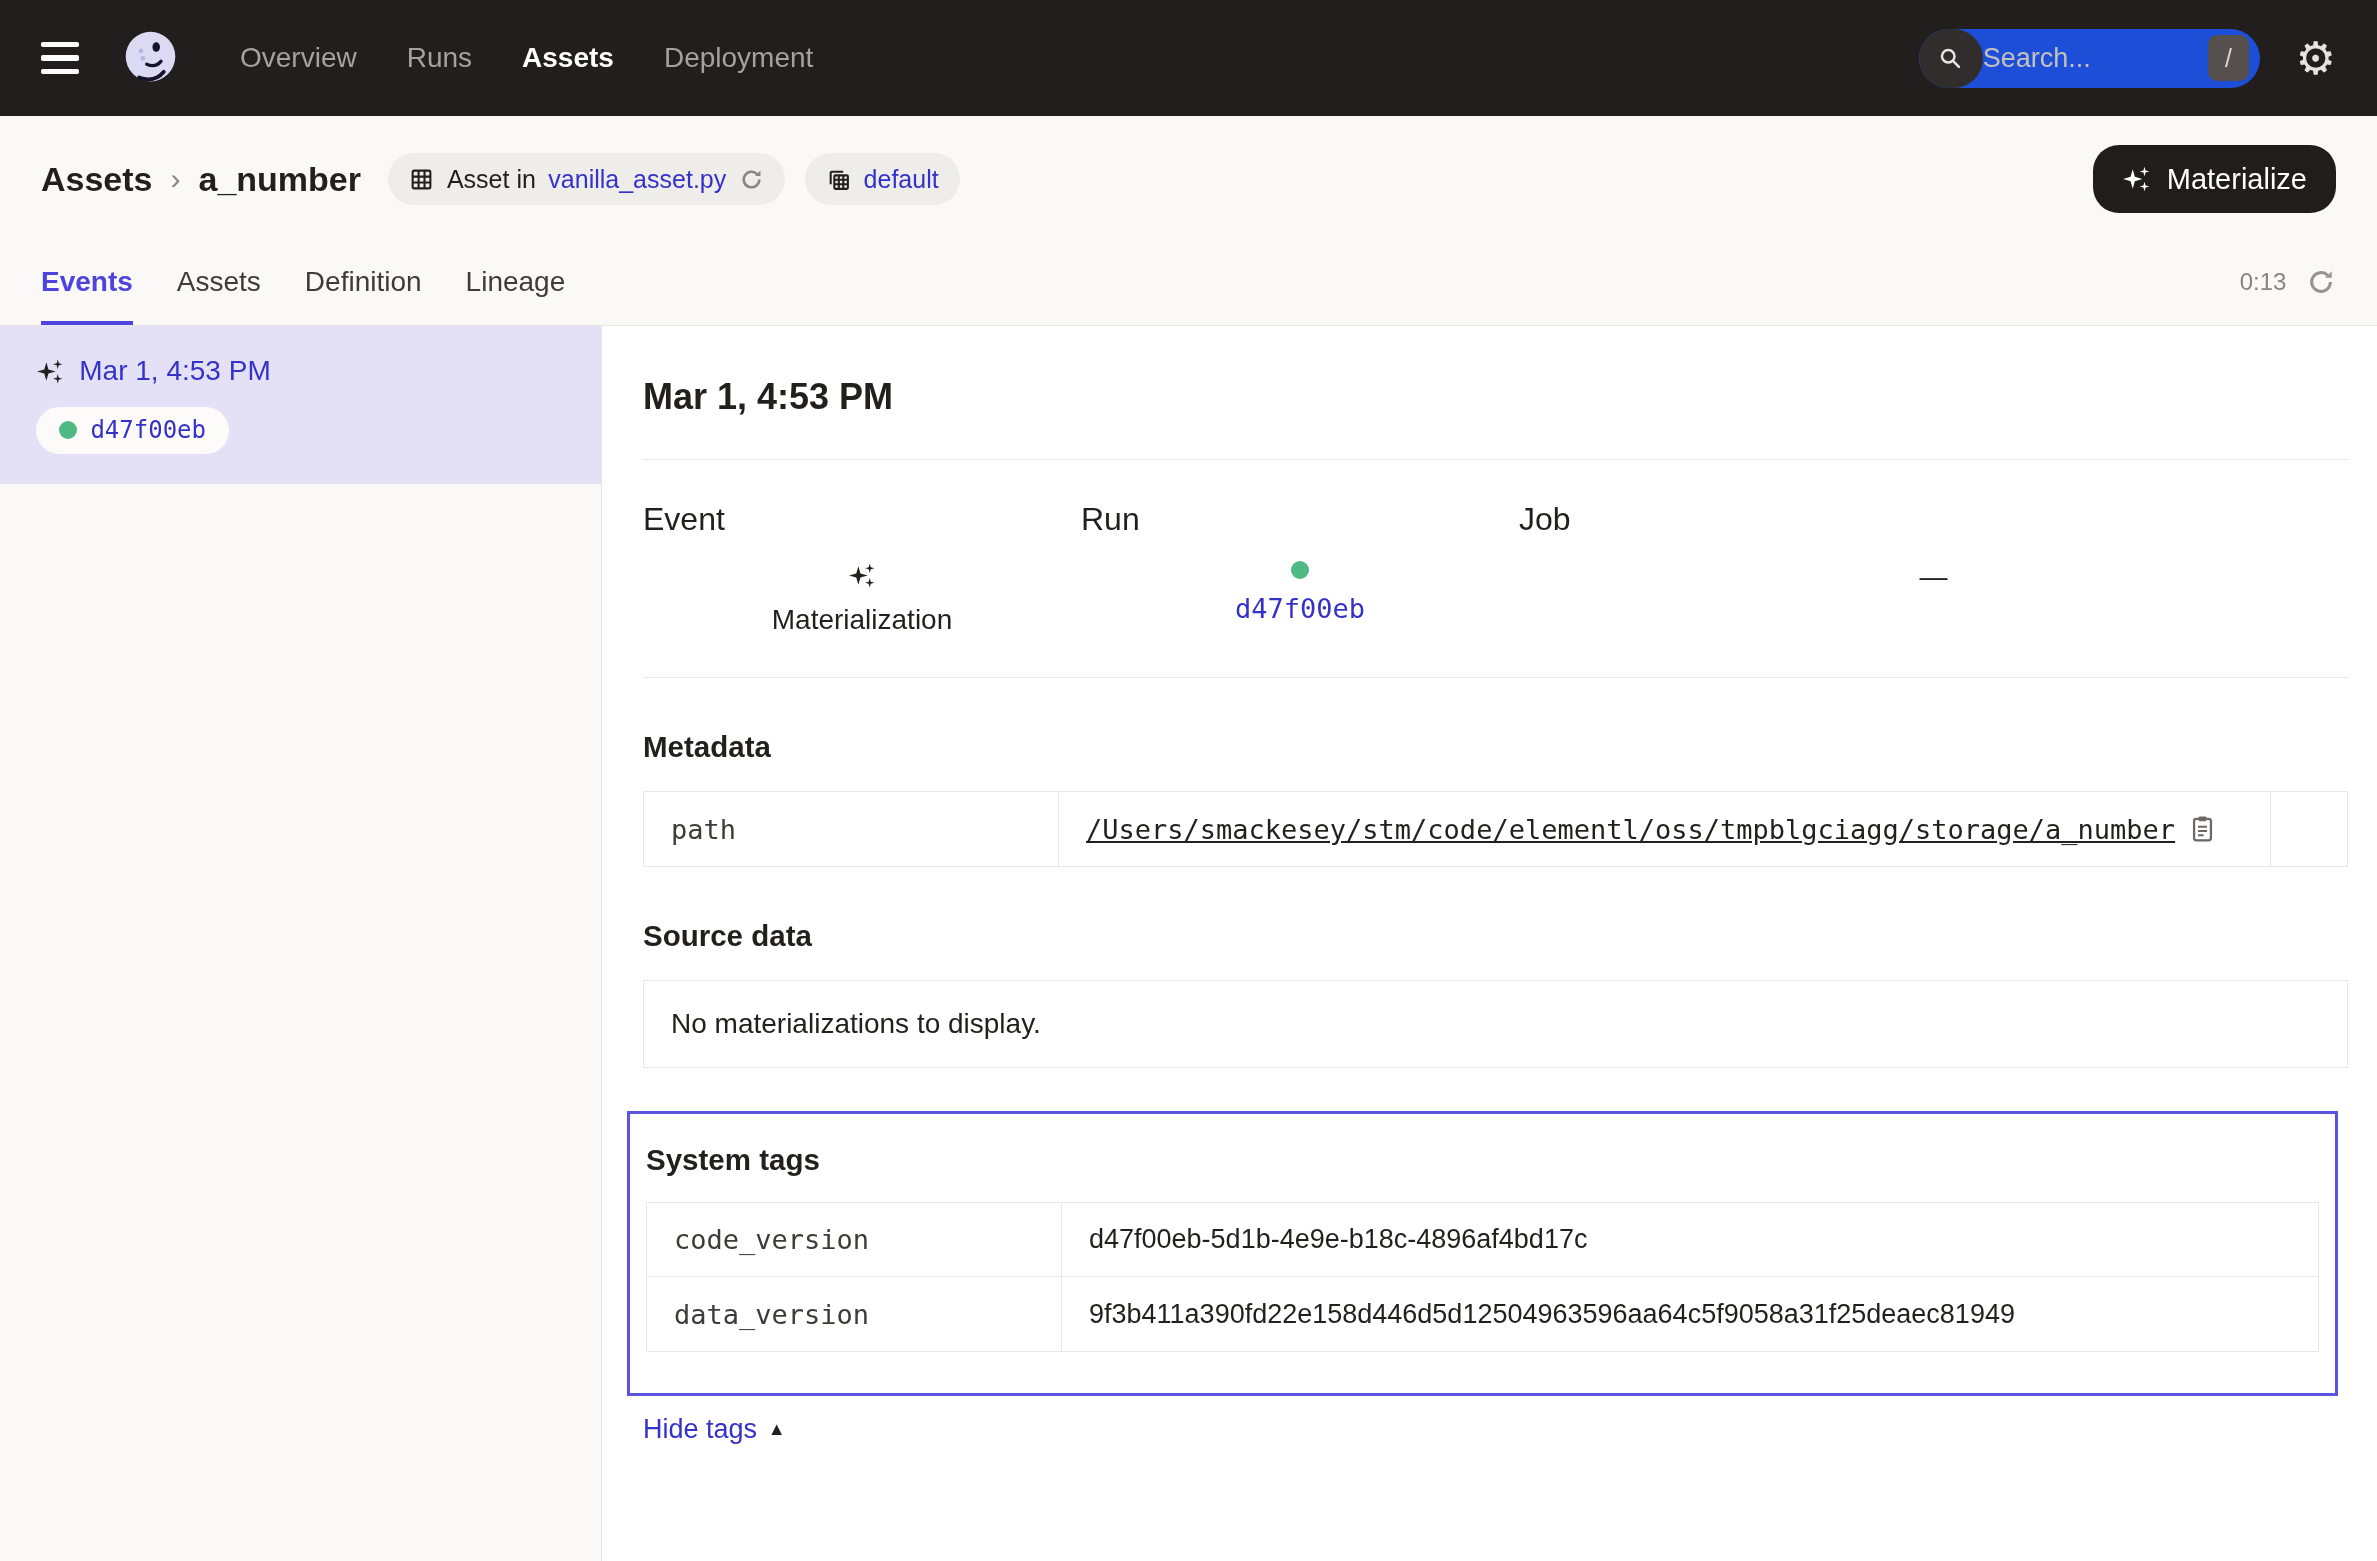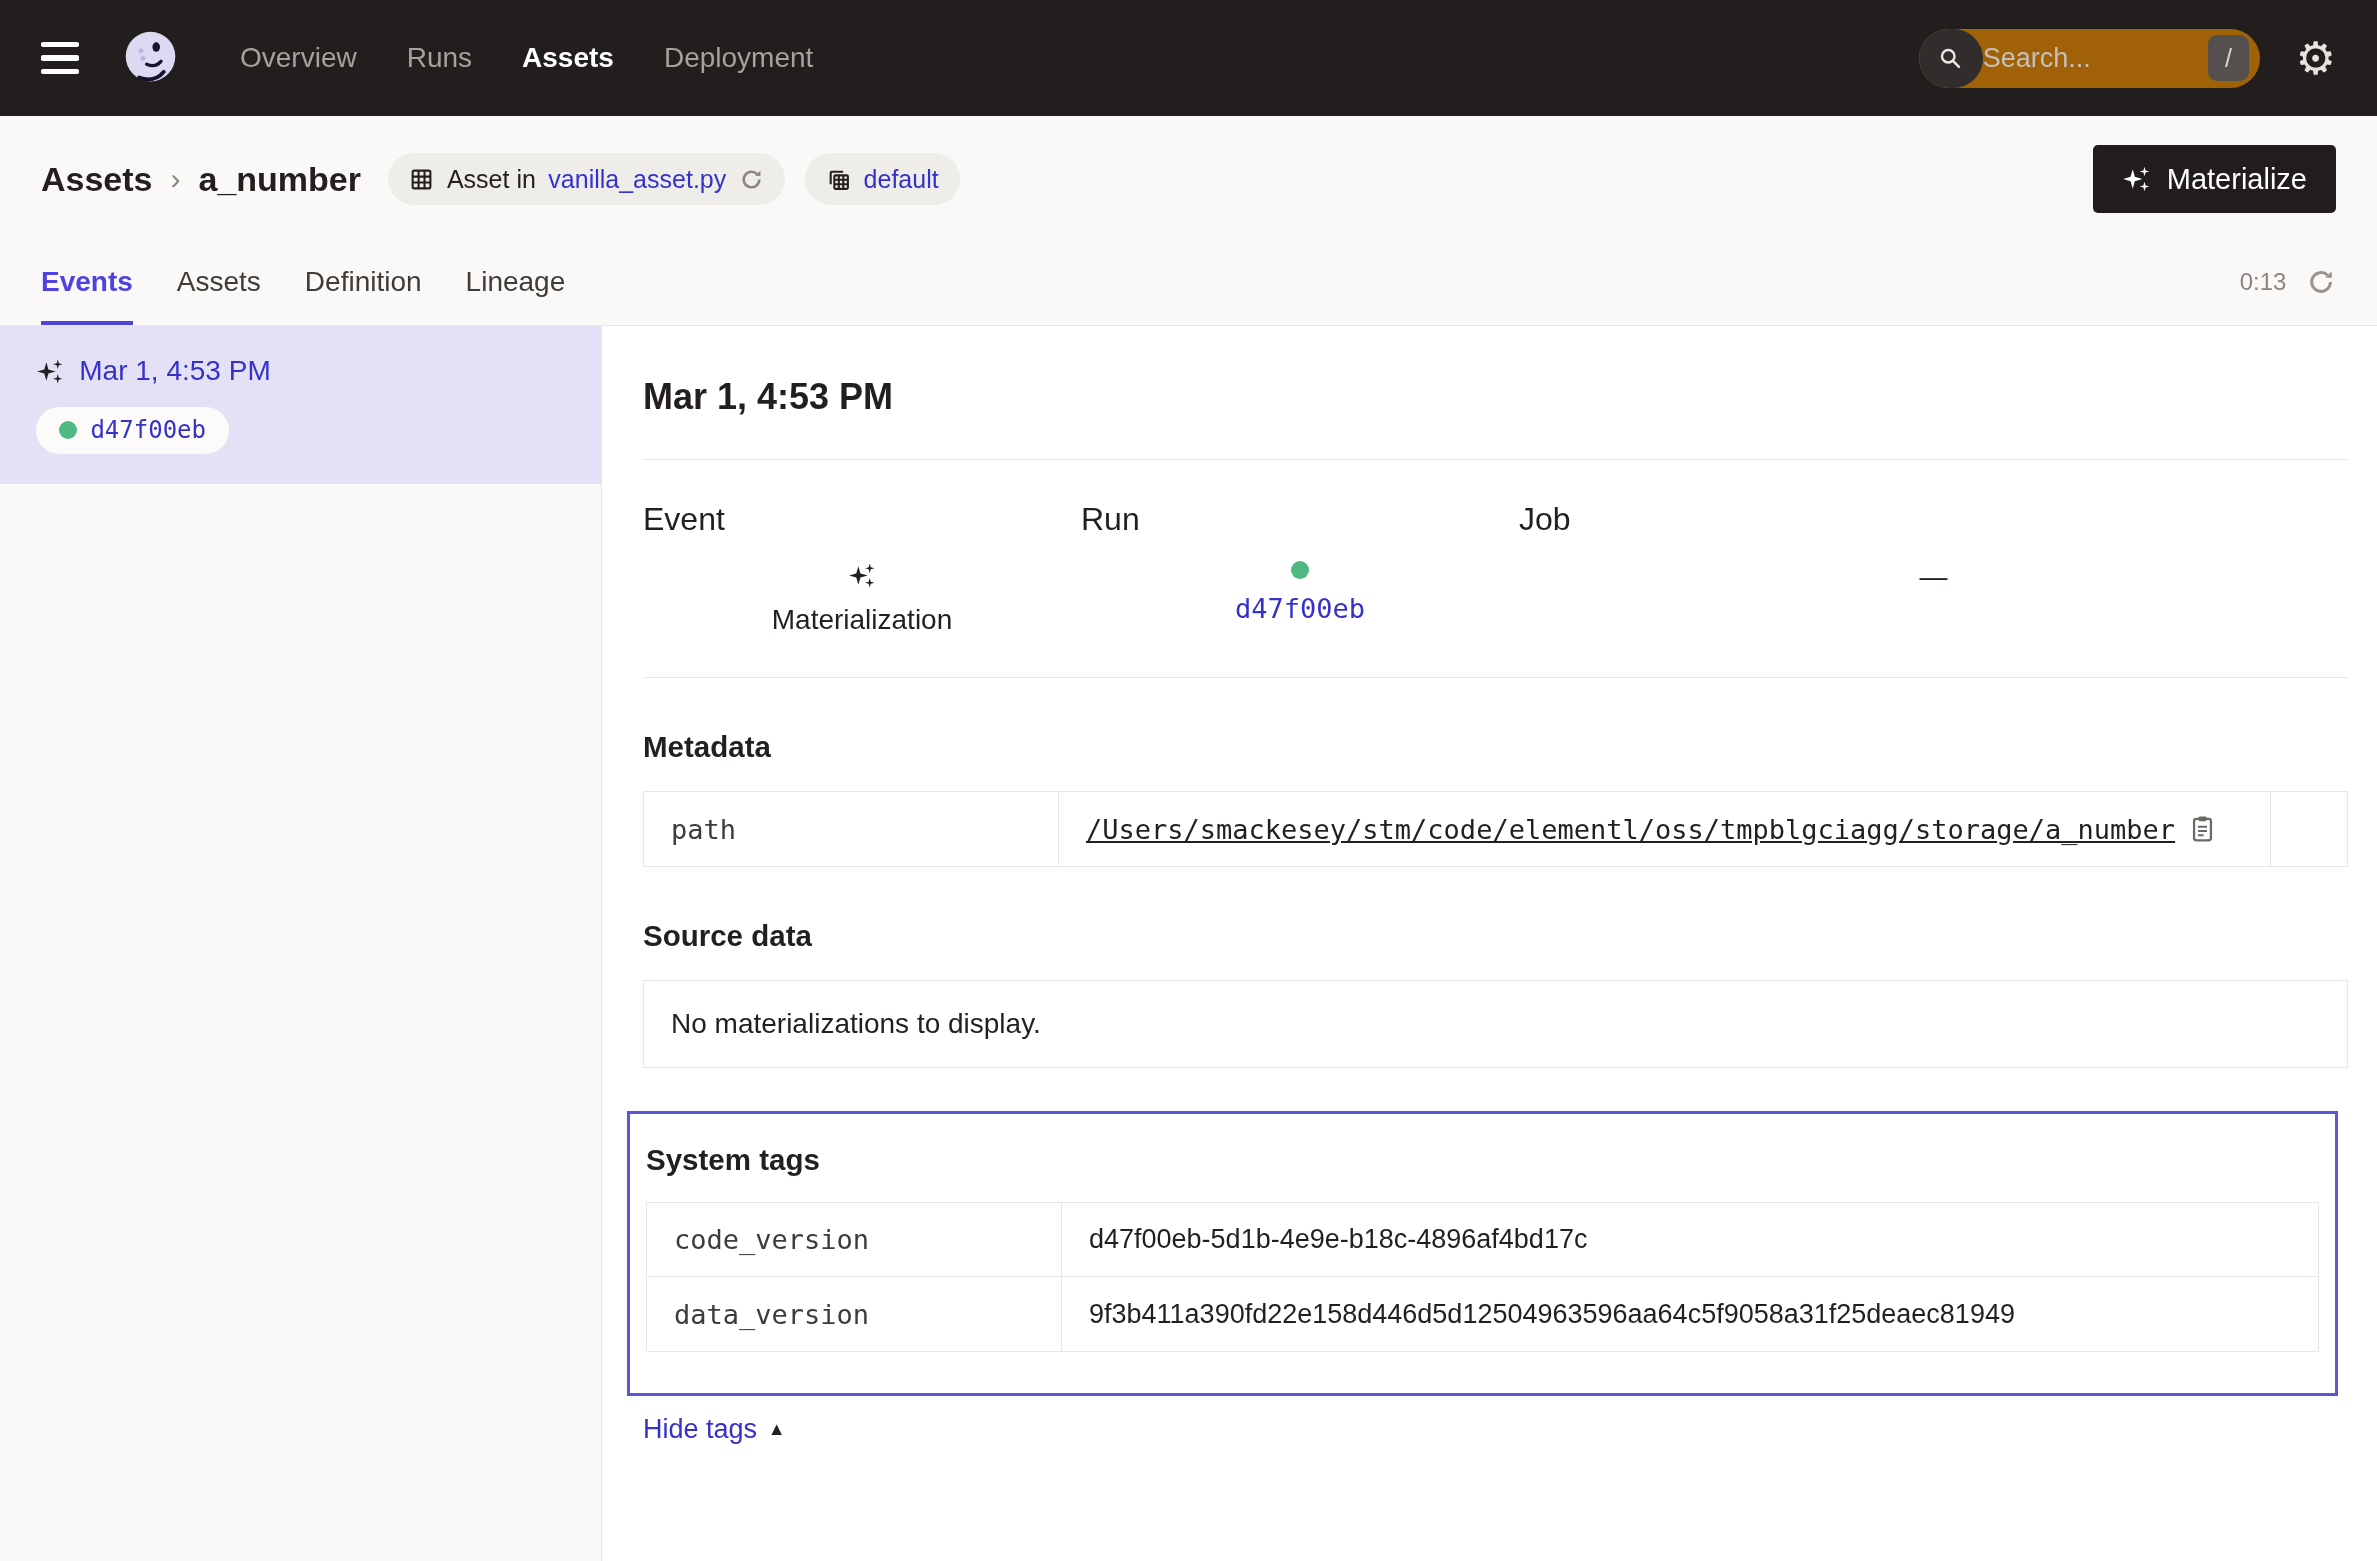--- a/index.html
+++ b/index.html
@@ -29,21 +29,21 @@
     display:flex;align-items:center;padding:8px 41px;
   }
   .hamburger{width:38px;display:flex;flex-direction:column;gap:8px;cursor:pointer;}
   .hamburger span{display:block;height:5.4px;background:#fff;border-radius:1.8px;}
   .logo{margin-left:41px;width:61px;height:61px;}
   .nav-links{display:flex;gap:50px;margin-left:59px;}
   .nav-link{font-size:28px;color:#A5A19C;cursor:pointer;}
   .nav-link.active{color:#fff;font-weight:700;}
   .nav-right{margin-left:auto;display:flex;align-items:center;gap:36px;}
   .searchbox{
-    width:341px;height:59px;border-radius:30px;background:#a16207;
+    width:341px;height:59px;border-radius:30px;background:#1d4ed8;
     display:flex;align-items:center;overflow:hidden;
   }
   .search-iconwrap{
     width:64px;height:59px;border-radius:30px;background:#312D2C;
     display:flex;align-items:center;justify-content:center;flex:0 0 64px;
   }
   .searchbox input{
     flex:1;background:transparent;border:none;outline:none;
     font-size:27px;color:#E8E6E3;font-family:"Liberation Sans",sans-serif;min-width:0;
   }
@@ -65,21 +65,21 @@
   .breadcrumb .current{font-weight:700;}
   .badges{display:flex;align-items:center;gap:19.6px;margin-left:27px;}
   .badge{
     display:flex;align-items:center;gap:12.5px;background:#EFEDEA;border-radius:27px;
     height:52px;padding:0 21.4px;font-size:25px;color:var(--text);
   }
   .badge .link{color:var(--link);cursor:pointer;}
   .badge svg{flex:0 0 auto;}
   .reload-btn{color:#8A8580;cursor:pointer;display:flex;align-items:center;}
   .materialize-btn{
-    margin-left:auto;height:68px;padding:0 29px;border-radius:5px;background:#211D1C;
+    margin-left:auto;height:68px;padding:0 29px;border-radius:26px;background:#211D1C;
     color:#fff;font-size:29px;display:flex;align-items:center;gap:14.3px;cursor:pointer;border:none;
     font-family:"Liberation Sans",sans-serif;
   }
 
   
   .tabsrow{
     background:var(--page-bg);border-bottom:1.8px solid var(--border);
     height:88px;flex:0 0 88px;display:flex;align-items:stretch;padding:0 41px;
   }
   .tabs{display:flex;gap:44px;}

